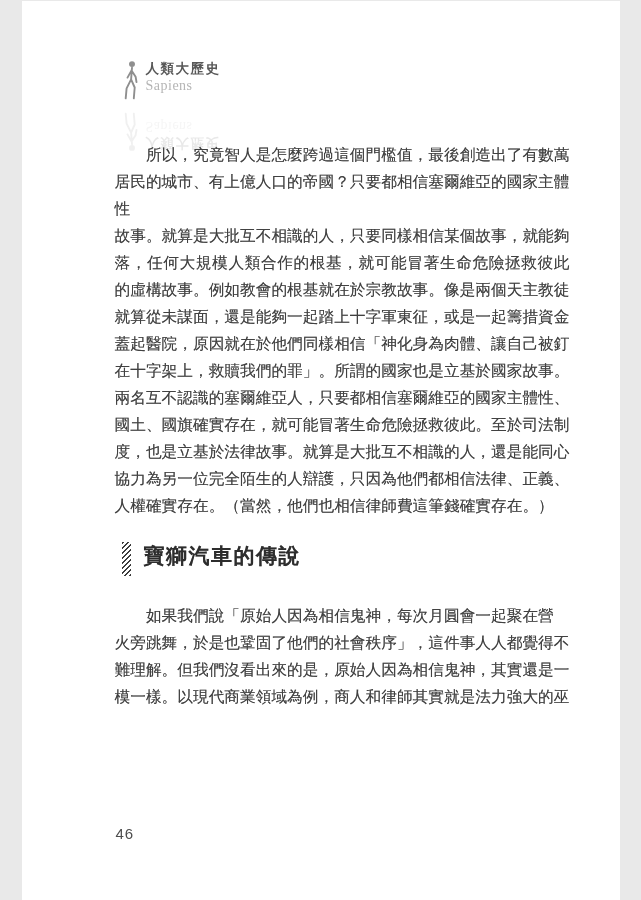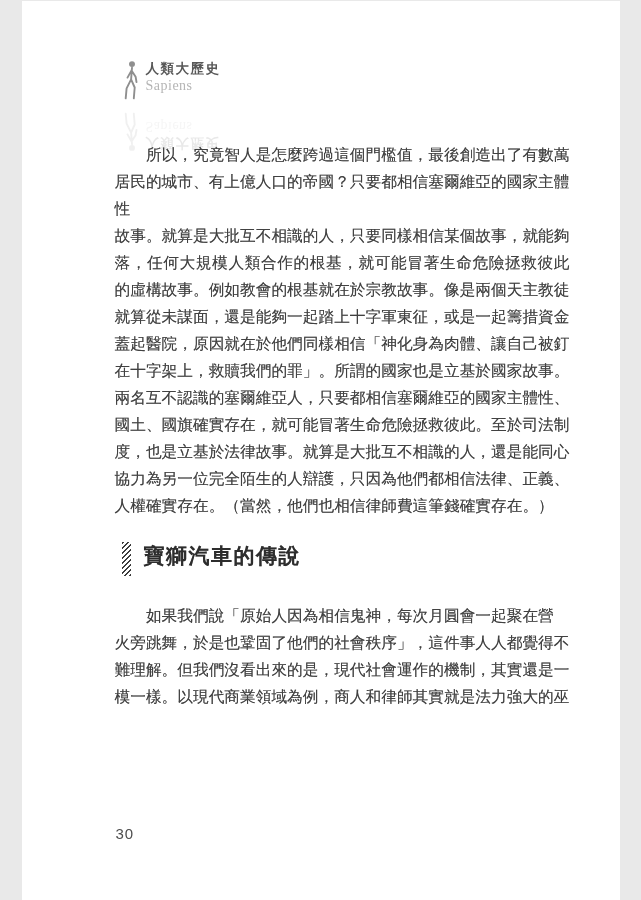--- a/index.html
+++ b/index.html
@@ -106,20 +106,20 @@
         <div class="line fill">協力為另一位完全陌生的人辯護，只因為他們都相信法律、正義、</div>
         <div class="line">人權確實存在。（當然，他們也相信律師費這筆錢確實存在。）</div>
       </div>
       <div class="section-heading">
         <span class="heading-marker"></span>
         <span class="heading-text">寶獅汽車的傳說</span>
       </div>
       <div class="para">
         <div class="line first">如果我們說「原始人因為相信鬼神，每次月圓會一起聚在營</div>
         <div class="line fill">火旁跳舞，於是也鞏固了他們的社會秩序」，這件事人人都覺得不</div>
-        <div class="line fill">難理解。但我們沒看出來的是，現代社會運作的機制，其實還是一</div>
+        <div class="line fill">難理解。但我們沒看出來的是，原始人因為相信鬼神，其實還是一</div>
         <div class="line fill">模一樣。以現代商業領域為例，商人和律師其實就是法力強大的巫</div>
       </div>
     </div>
 
-  <div class="page-number">30</div>
+  <div class="page-number">46</div>
 
 </div>
 
 </body></html>

